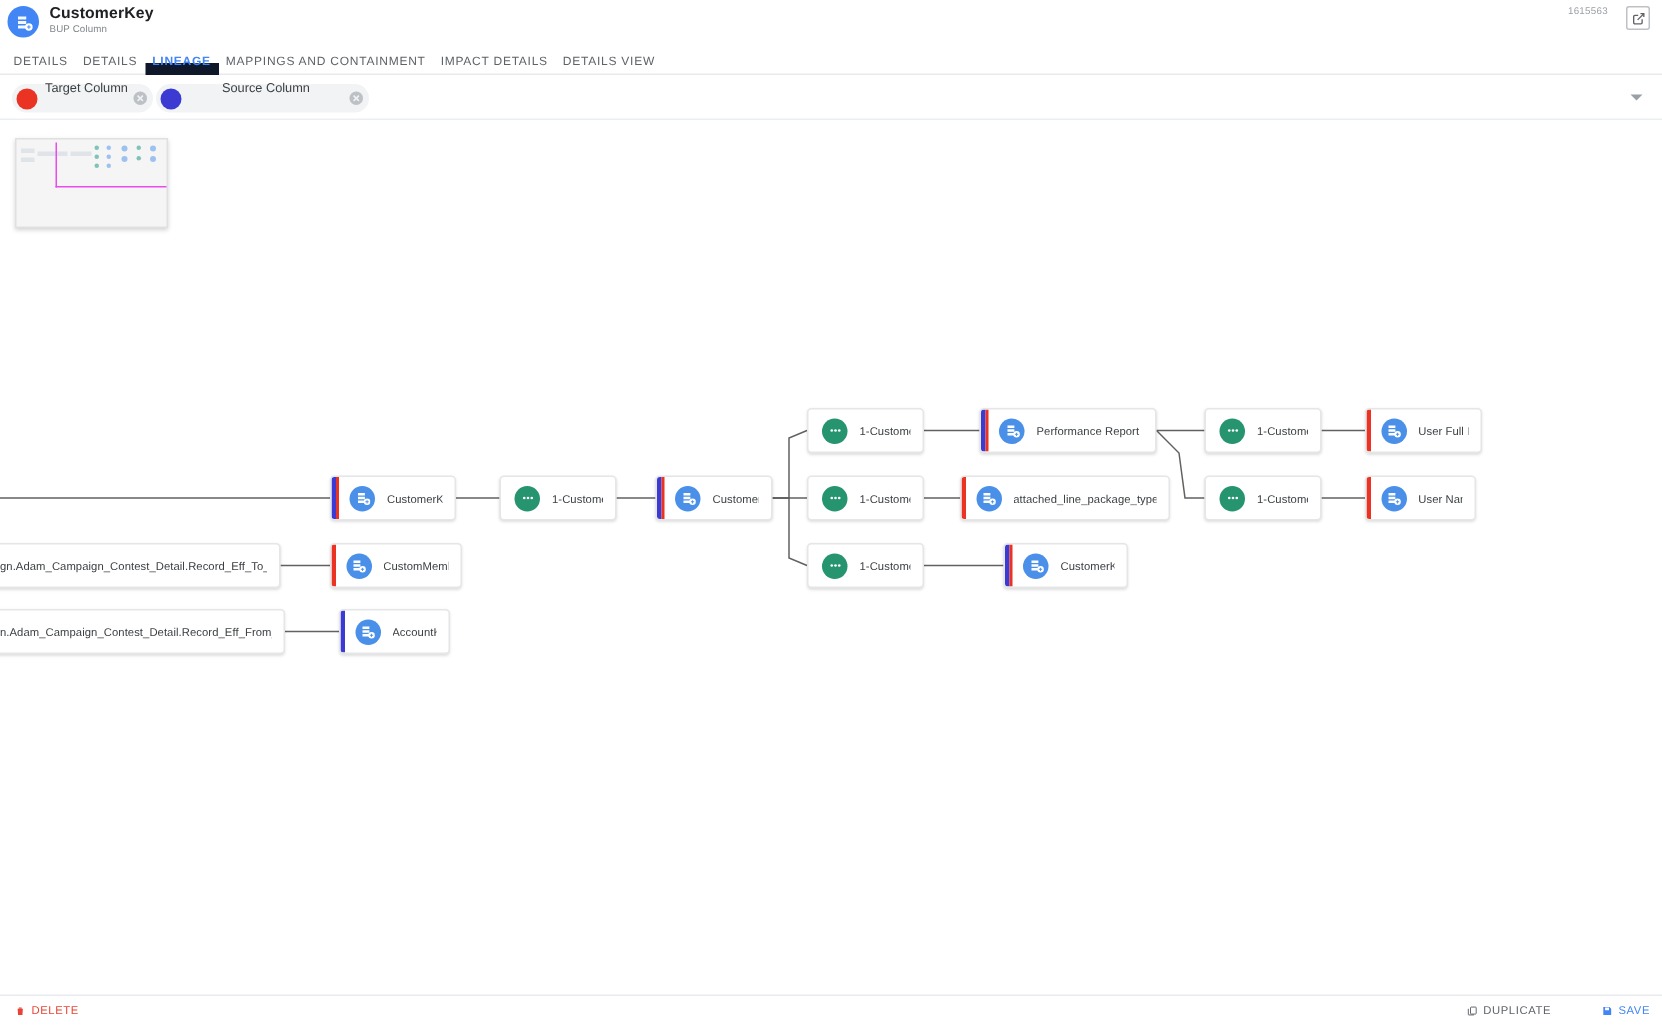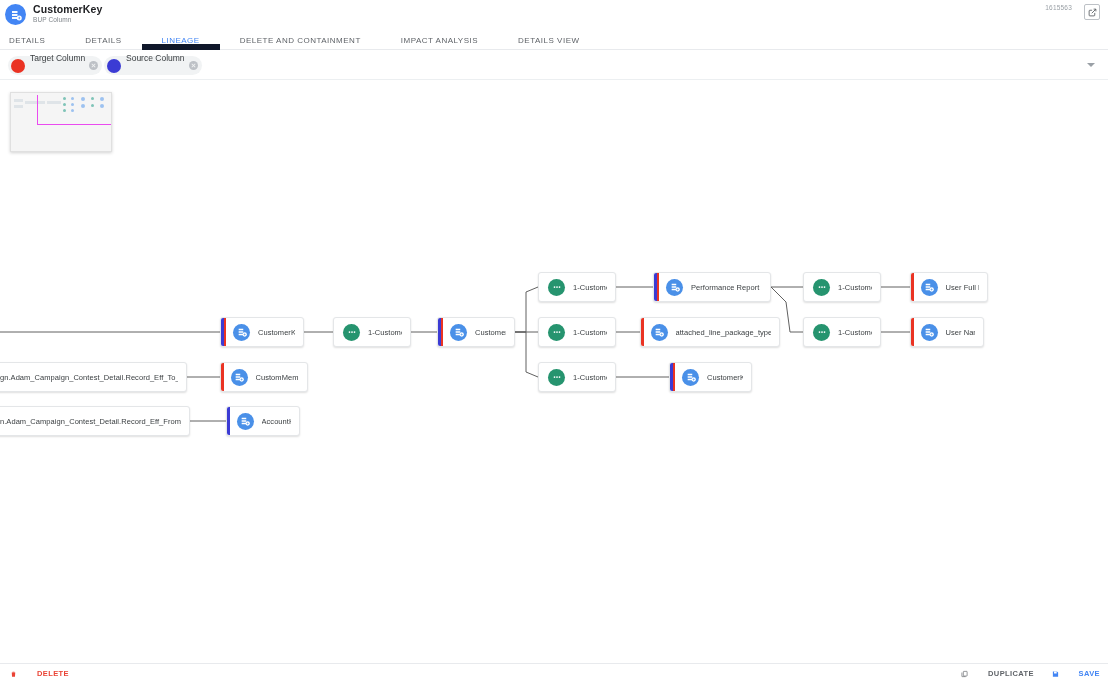--- a/index.html
+++ b/index.html
@@ -49,25 +49,25 @@
 
   
   .tabs {
     position: absolute; left: 0; top: 31px;
     width: 1108px; height: 19px;
     display: flex; align-items: center;
     border-bottom: 1px solid #e8eaed;
   }
   .tab {
     font-size: 8px; letter-spacing: .5px; color: #5f6368;
-    padding: 0 20px; height: 19px; line-height: 19px;
+    padding: 0 5px; height: 19px; line-height: 19px;
     cursor: pointer; white-space: nowrap;
   }
   .tab:first-child { padding-left: 9px; }
-  .tab.active { color: #4285f4; border-bottom: 6px solid #0f172a; }
+  .tab.active { color: #4285f4; border-bottom: 8px solid #0f172a; font-weight: bold; }
 
   
   .filterbar {
     position: absolute; left: 0; top: 51px;
     width: 1108px; height: 29px;
     border-bottom: 1px solid #eceff1;
   }
   .chip {
     position: absolute; top: 5px;
     height: 19px; border-radius: 10px;
@@ -158,22 +158,22 @@
 
   
   .footer {
     position: absolute; left: 0; top: 663px;
     width: 1108px; height: 24px;
     border-top: 1px solid #e8eaed;
     background: #fff;
   }
   .fbtn {
     position: absolute; top: 5px;
-    display: flex; align-items: center; gap: 20px;
-    font-size: 7.5px; letter-spacing: .4px; font-weight: bold;
+    display: flex; align-items: center; gap: 4px;
+    font-size: 7.5px; letter-spacing: .4px; font-weight: normal;
     cursor: pointer;
   }
   .fbtn.delete    { left: 10px;  color: #ea4335; }
   .fbtn.duplicate { right: 74px; color: #5f6368; }
   .fbtn.save      { right: 8px;  color: #4285f4; }
 </style>
 </head>
 <body>
 
 <div class="header">
@@ -196,32 +196,32 @@
       <path d="M15 3h6v6"></path>
         <path d="M10 14L21 3"></path>
     </svg>
   </div>
 </div>
 
 <div class="tabs">
   <div class="tab">DETAILS</div>
   <div class="tab">DETAILS</div>
   <div class="tab active">LINEAGE</div>
-  <div class="tab">DELETE AND CONTAINMENT</div>
-  <div class="tab">IMPACT ANALYSIS</div>
+  <div class="tab">MAPPINGS AND CONTAINMENT</div>
+  <div class="tab">IMPACT DETAILS</div>
   <div class="tab">DETAILS VIEW</div>
 </div>
 
 <div class="filterbar">
   <div class="chip" style="left:8px;">
     <span class="chip-dot" style="background:#ea3323;"></span>
     <span class="chip-label">Target Column</span>
     <span class="chip-x"></span>
   </div>
-  <div class="chip" style="left:104px;">
+  <div class="chip" style="left:104px;gap:22px;">
     <span class="chip-dot" style="background:#3b3bd4;"></span>
     <span class="chip-label">Source Column</span>
     <span class="chip-x"></span>
   </div>
   <div class="fb-caret"></div>
 </div>
 
 <div class="canvas">
 
   <svg class="edges">

